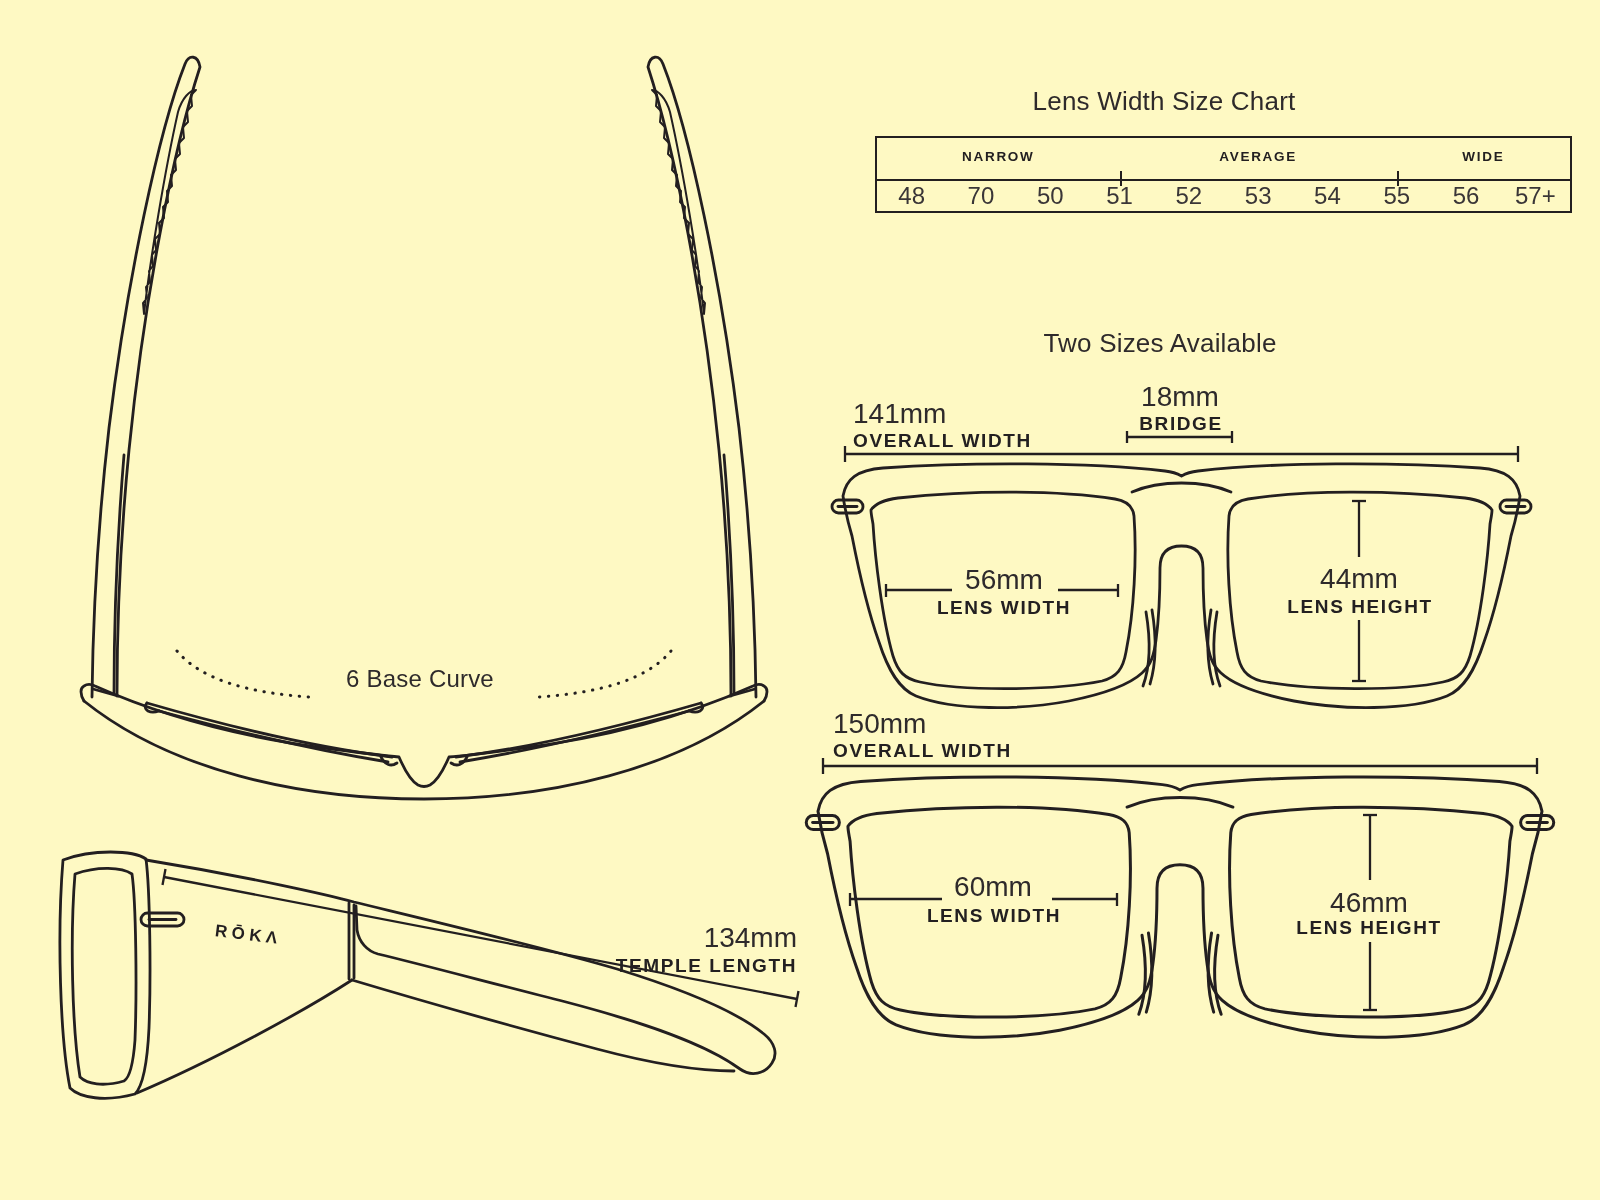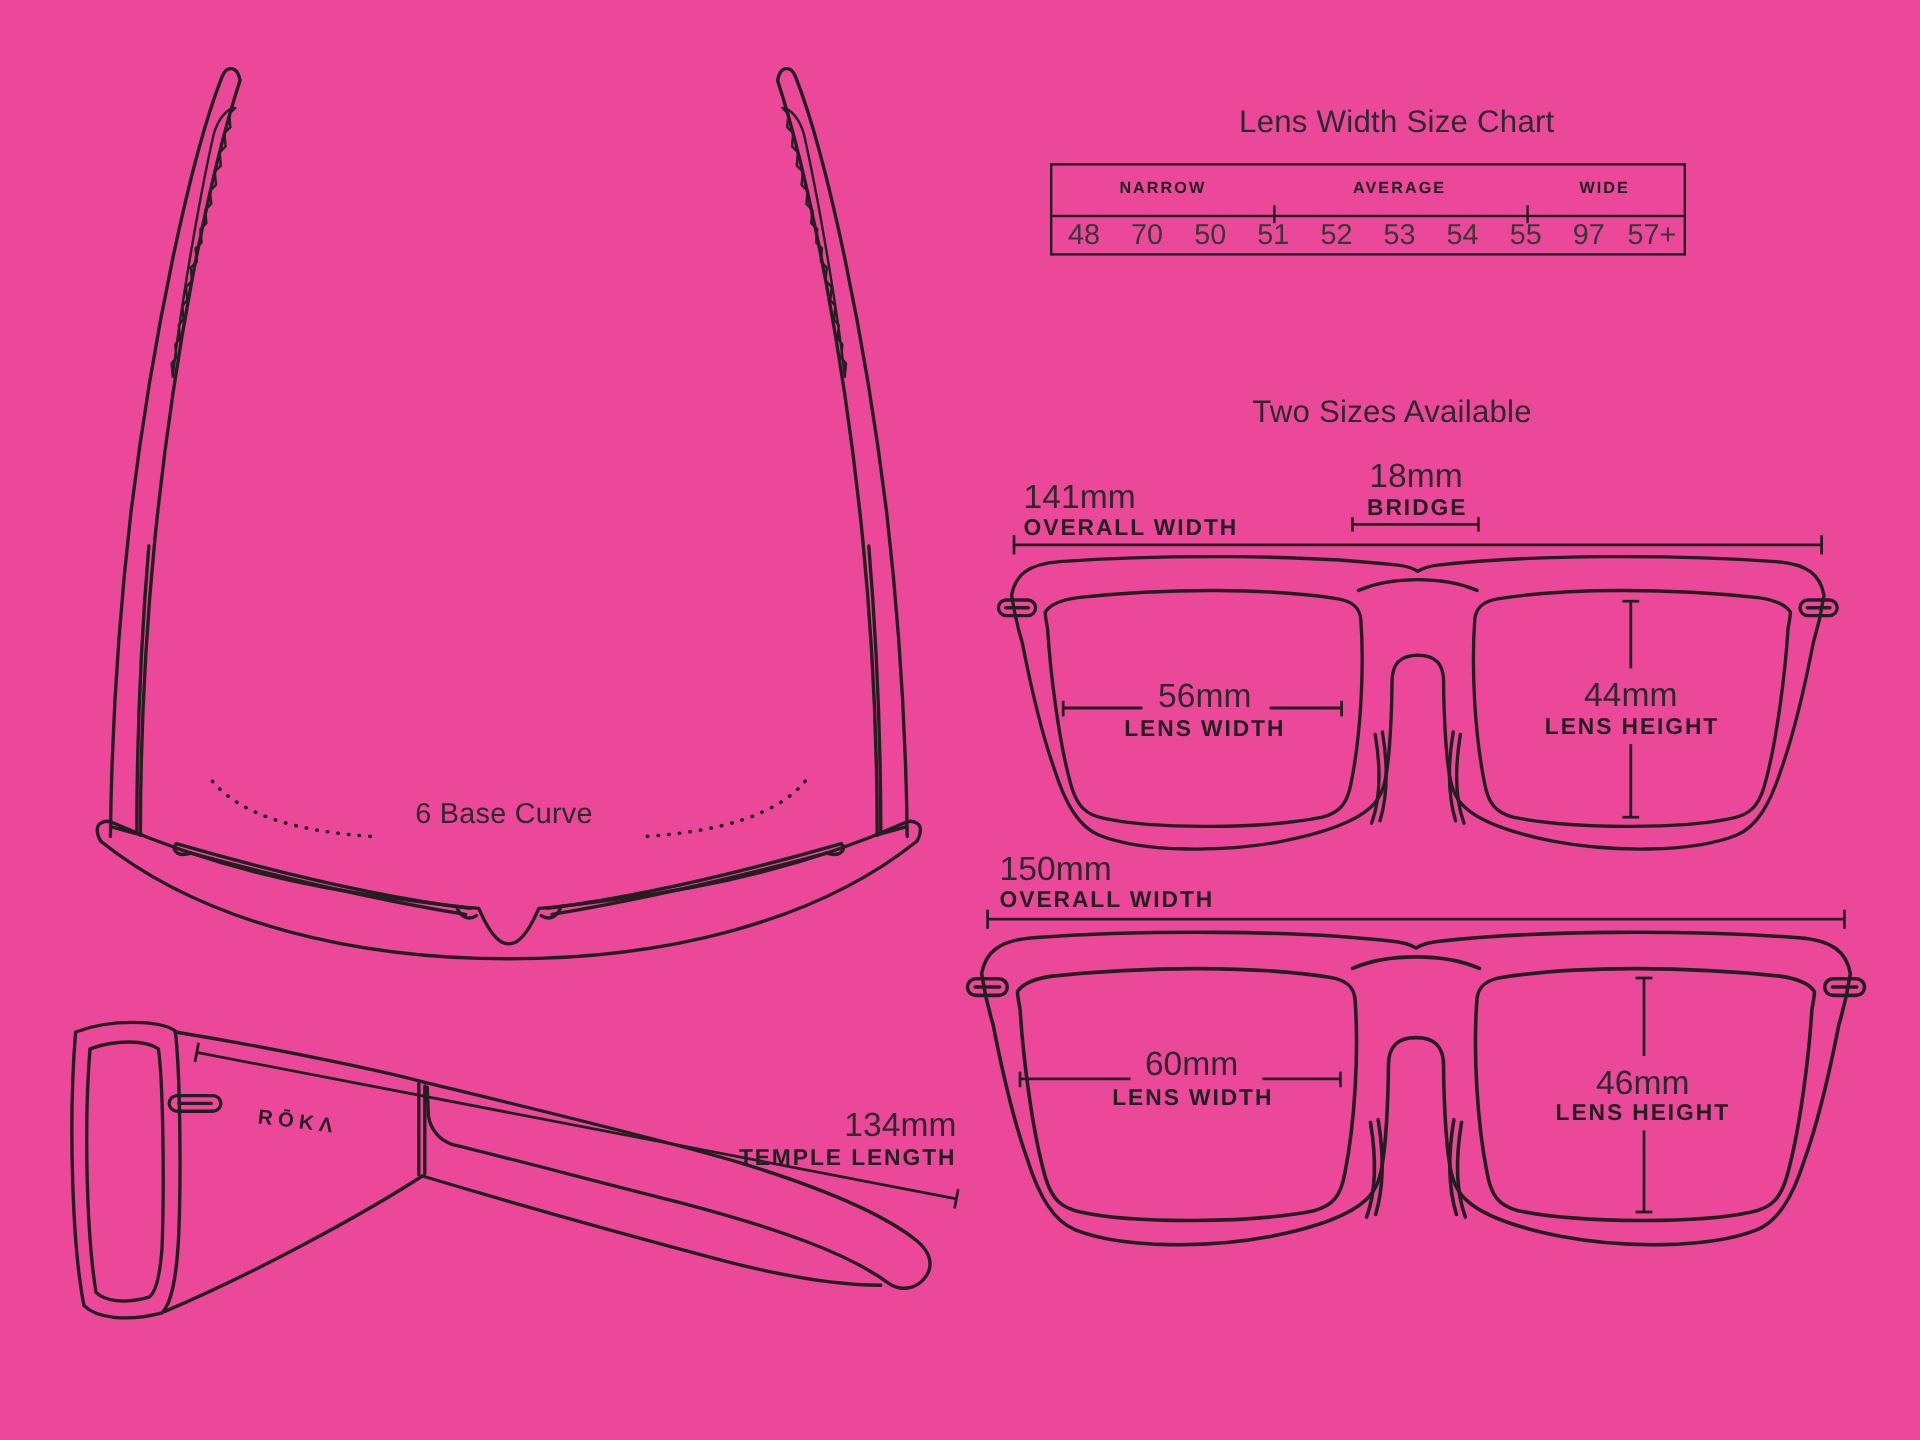--- a/index.html
+++ b/index.html
@@ -1,29 +1,29 @@
 <!DOCTYPE html>
 <html><head>
 <meta charset="utf-8">
 <style>
   html,body{margin:0;padding:0;background:#ffffff;}
-  #canvas{position:relative;width:1600px;height:1200px;background:#ec4899;overflow:hidden;
+  #canvas{position:relative;width:1600px;height:1200px;background:#fef9c3;overflow:hidden;
           font-family:"Liberation Sans", sans-serif;color:#2b2728;}
   svg{position:absolute;inset:0;}
   .art{fill:none;stroke:#231f20;stroke-width:2.8;stroke-linecap:round;stroke-linejoin:round;}
   .dots{fill:none;stroke:#231f20;stroke-width:3;stroke-linecap:round;stroke-dasharray:0.4 8.5;}
   .dim{fill:none;stroke:#231f20;stroke-width:2.3;stroke-linecap:butt;}
   .txt{position:absolute;white-space:nowrap;}
   .title{font-size:26px;color:#2e2a2b;letter-spacing:0.2px;}
   .num{font-size:28px;color:#2e2a2b;}
   .cap{font-size:19px;font-weight:bold;letter-spacing:1.6px;color:#232021;}
   .ctr{transform:translateX(-50%);}
   .rgt{transform:translateX(-100%);}
   
-  #sizetable{position:absolute;left:875px;top:136px;width:530px;height:77px;
+  #sizetable{position:absolute;left:875px;top:136px;width:697px;height:77px;
              border:2.4px solid #231f20;box-sizing:border-box;}
   #sizetable .hdr{position:absolute;left:0;right:0;top:0;height:41px;
                   border-bottom:2.4px solid #231f20;}
   #sizetable .hdr span{position:absolute;top:11px;font-size:13.5px;font-weight:bold;
                        letter-spacing:1.7px;color:#232021;transform:translateX(-50%);}
   .gtick{position:absolute;width:2.4px;height:15px;top:33px;background:#231f20;}
   #sizetable .nums{position:absolute;left:0;right:0;top:43px;bottom:0;display:flex;}
   #sizetable .nums div{flex:1;text-align:center;font-size:24px;color:#3a3637;line-height:30px;}
   #brand-logo{position:absolute;left:215px;top:921px;font-size:17px;letter-spacing:4.5px;
               color:#231f20;transform:rotate(7deg);transform-origin:left center;font-weight:bold;}
@@ -157,21 +157,21 @@
     <div class="gtick" style="left:75%;"></div>
     <div class="nums">
       <div>48</div>
       <div>70</div>
       <div>50</div>
       <div>51</div>
       <div>52</div>
       <div>53</div>
       <div>54</div>
       <div>55</div>
-      <div>97</div>
+      <div>56</div>
       <div>57+</div>
     </div>
   </div>
 
   <div class="txt title ctr" style="left:1160px;top:328px;">Two Sizes Available</div>
 
   <div class="txt num" style="left:853px;top:398px;">141mm</div>
   <div class="txt cap" style="left:853px;top:430px;">OVERALL WIDTH</div>
   <div class="txt num ctr" style="left:1180px;top:381px;">18mm</div>
   <div class="txt cap ctr" style="left:1181px;top:413px;">BRIDGE</div>

